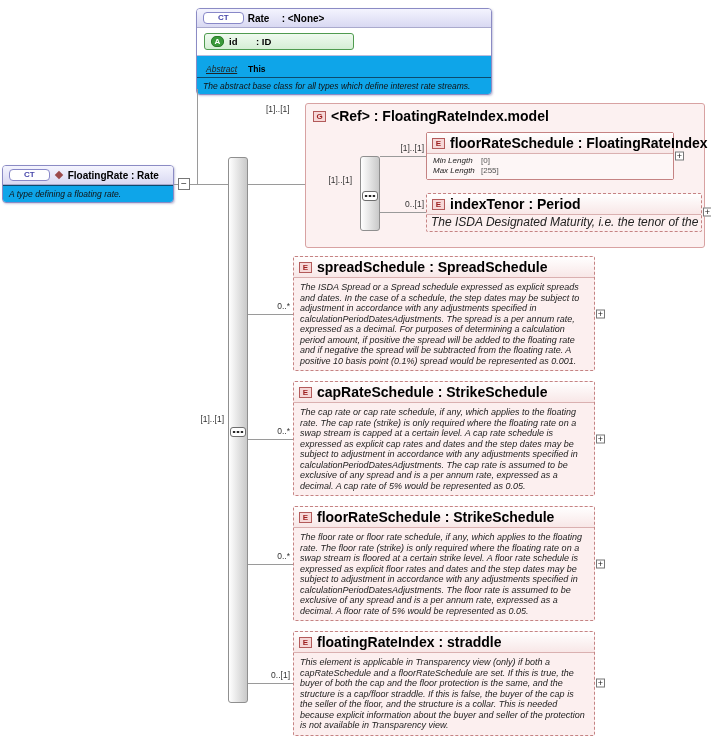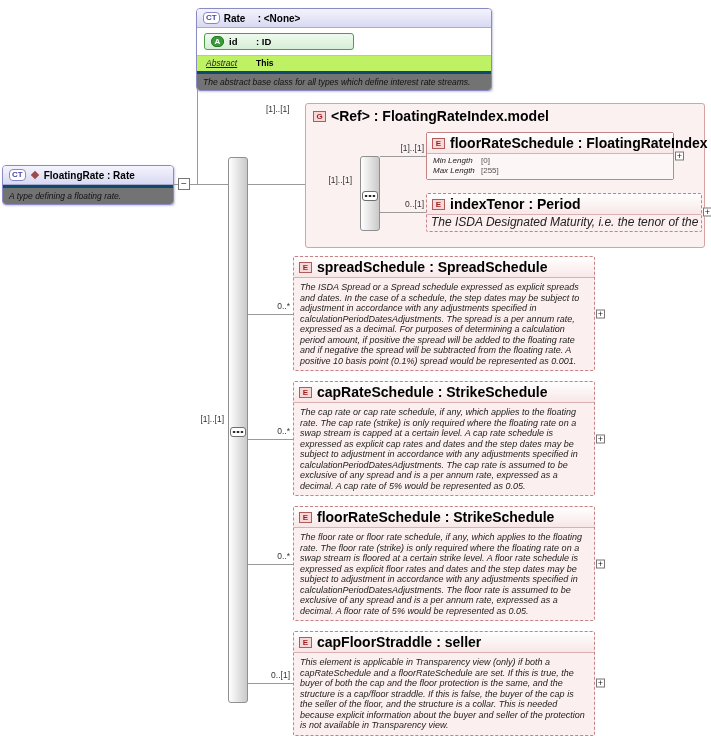--- a/index.html
+++ b/index.html
@@ -5,33 +5,33 @@
   *{margin:0;padding:0;box-sizing:border-box}
   html,body{background:#fff}
   body{font-family:"Liberation Sans",sans-serif;color:#000}
   #canvas{position:relative;width:711px;height:736px;background:#fff;overflow:hidden}
 
   .cline{position:absolute;background:#9a9a9a;z-index:2}
 
   
   .ct-box{position:absolute;background:#fff;border:1px solid #8b8bc4;border-radius:4px;z-index:2;box-shadow:1px 1px 2px rgba(100,100,160,.35)}
   .ct-header{display:flex;align-items:center;gap:4px;padding:3px 6px;background:linear-gradient(#f4f4fe,#d9d9f2);border-bottom:1px solid #aaaacd;border-radius:3px 3px 0 0}
-  .badge-ct{font-size:8px;font-weight:bold;line-height:10px;color:#4646aa;background:#fff;border:1px solid #8888c8;border-radius:4px;padding:0 2px}
+  .badge-ct{font-size:8px;font-weight:bold;line-height:10px;color:#4646aa;background:#fff;border:1px solid #8888c8;border-radius:4px;padding:0 14px}
   .ct-title{font-size:10px;font-weight:bold;display:flex;align-items:baseline}
   .ct-title .nm{min-width:34px}
   .diamond{width:6px;height:6px;background:#9c4a4a;transform:rotate(45deg);display:inline-block;margin:0 2px}
   .ct-body{padding:5px 7px;background:#fff}
   .attr-box{display:flex;align-items:center;gap:5px;border:1px solid #4f9b4f;border-radius:3px;background:linear-gradient(#effaef,#d5eed5);padding:2px 6px;width:150px}
   .badge-a{width:13px;height:11px;background:#3a9a3a;border:1px solid #2a7a2a;color:#fff;font-size:8px;font-weight:bold;border-radius:5px;display:flex;align-items:center;justify-content:center}
   .attr-name{font-size:9.5px;font-weight:bold;min-width:22px}
   .attr-type{font-size:9.5px;font-weight:bold}
-  .ct-facet-row{display:flex;gap:14px;padding:2px 9px 3px;border-top:1px solid #bcbcdc;background:#bef264;font-size:8.5px;align-items:baseline}
+  .ct-facet-row{display:flex;gap:6px;padding:8px 9px 3px;border-top:1px solid #bcbcdc;background:#0ea5e9;font-size:8.5px;align-items:baseline}
   .ct-facet-label{font-style:italic;text-decoration:underline;color:#222;min-width:36px}
   .ct-facet-value{font-weight:bold}
-  .ct-annotation{border-top:3px solid #0c4a6e;background:#737373;font-size:8.5px;font-style:italic;padding:3px 6px;color:#111;border-radius:0 0 3px 3px;line-height:10px}
+  .ct-annotation{border-top:1px solid #0c4a6e;background:#0ea5e9;font-size:8.5px;font-style:italic;padding:3px 6px;color:#111;border-radius:0 0 3px 3px;line-height:10px}
 
   
   #group-box{position:absolute;left:305px;top:103px;width:400px;height:145px;background:#fcf1f1;border:1px solid #d8a2a2;border-radius:3px;z-index:1}
   .group-header{display:flex;align-items:center;gap:5px;padding:4px 7px}
 
   
   .el-box{border:1px solid #c58383;background:#fcefef;border-radius:2px;z-index:2}
   .el-box.optional{border-style:dashed}
   .el-header{display:flex;align-items:center;gap:5px;padding:0 5px;height:21px;border-bottom:1px solid #dab0b0;background:linear-gradient(#ffffff,#f8e7e7)}
   .badge-e{width:13px;height:11px;border:1px solid #b25a5a;background:#f6d8d8;color:#9c1f1f;font-size:8px;font-weight:bold;display:flex;align-items:center;justify-content:center;flex:0 0 auto}
@@ -189,22 +189,22 @@
         </span>
     </div>
     <div class="el-annotation">The floor rate or floor rate schedule, if any, which applies to the floating rate. The floor rate (strike) is only required where the floating rate on a swap stream is floored at a certain strike level. A floor rate schedule is expressed as explicit floor rates and dates and the step dates may be subject to adjustment in accordance with any adjustments specified in calculationPeriodDatesAdjustments. The floor rate is assumed to be exclusive of any spread and is a per annum rate, expressed as a decimal. A floor rate of 5% would be represented as 0.05.</div>
     <div class="plus-btn">+</div>
   </div>
 
   <div id="el-straddle" class="el-box optional col" style="top: 631px;">
     <div class="el-header">
       <span class="badge-e">E</span>
       <span class="el-title">
-          <span>capFloorStraddle</span>
-          <span>: seller</span>
+          <span>floatingRateIndex</span>
+          <span>: straddle</span>
         </span>
     </div>
     <div class="el-annotation">This element is applicable in Transparency view (only) if both a capRateSchedule and a floorRateSchedule are set. If this is true, the buyer of both the cap and the floor protection is the same, and the structure is a cap/floor straddle. If this is false, the buyer of the cap is the seller of the floor, and the structure is a collar. This is needed because explicit information about the buyer and seller of the protection is not available in Transparency view.</div>
     <div class="plus-btn">+</div>
   </div>
 
   <div id="occ-spread" class="occ" style="left: 238px; top: 301px; width: 52px;">0..*</div>
   <div id="occ-cap" class="occ" style="left: 238px; top: 426px; width: 52px;">0..*</div>
   <div id="occ-floor" class="occ" style="left: 238px; top: 551px; width: 52px;">0..*</div>
   <div id="occ-straddle" class="occ" style="left: 238px; top: 670px; width: 52px;">0..[1]</div>

